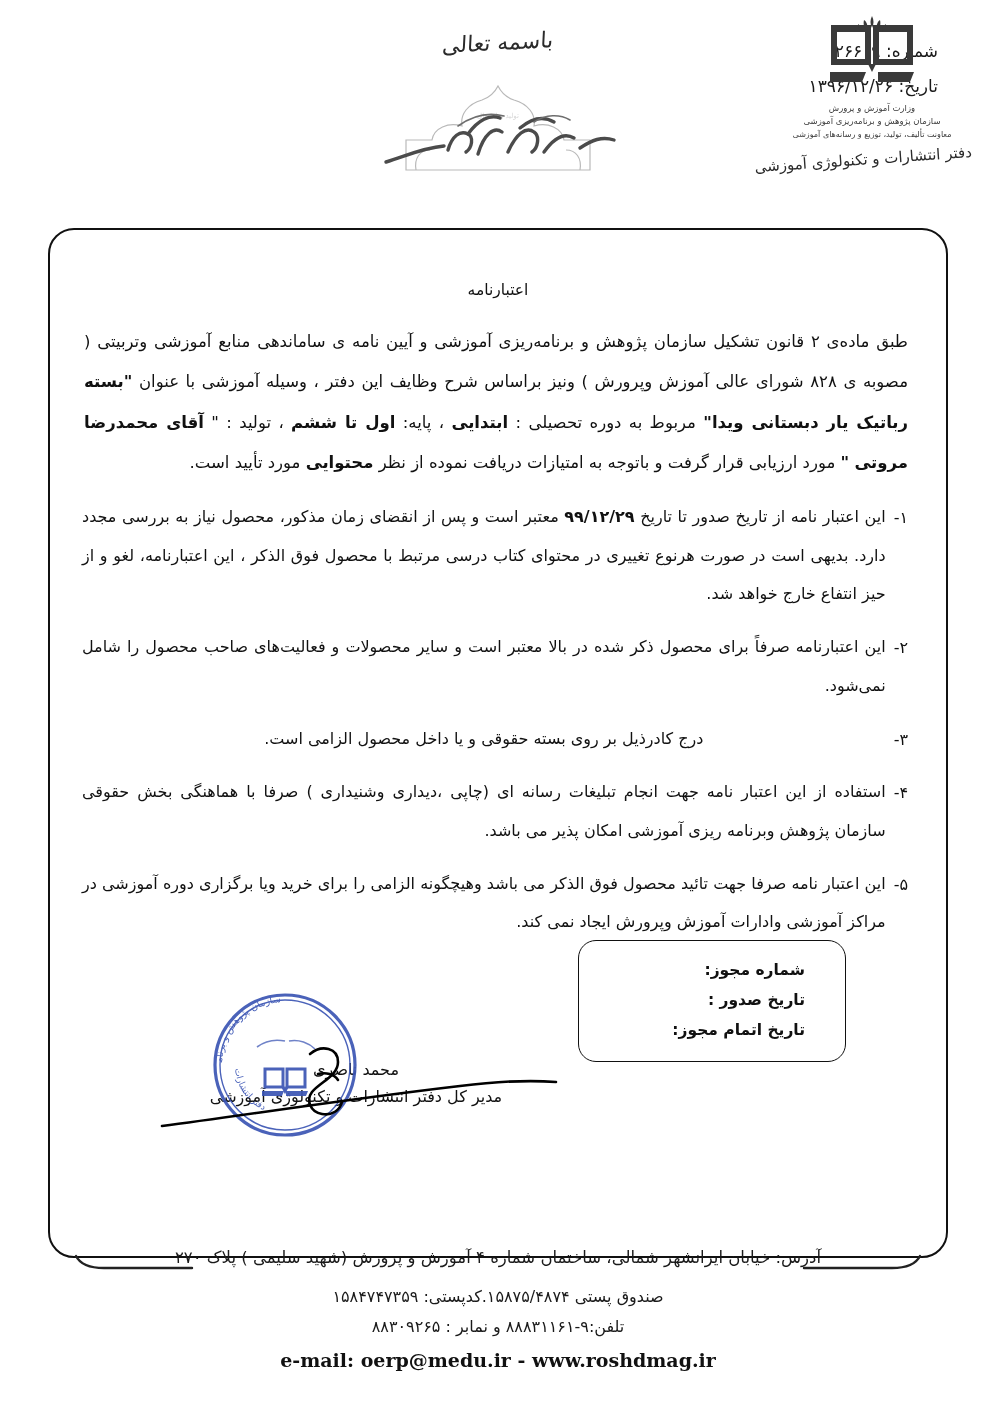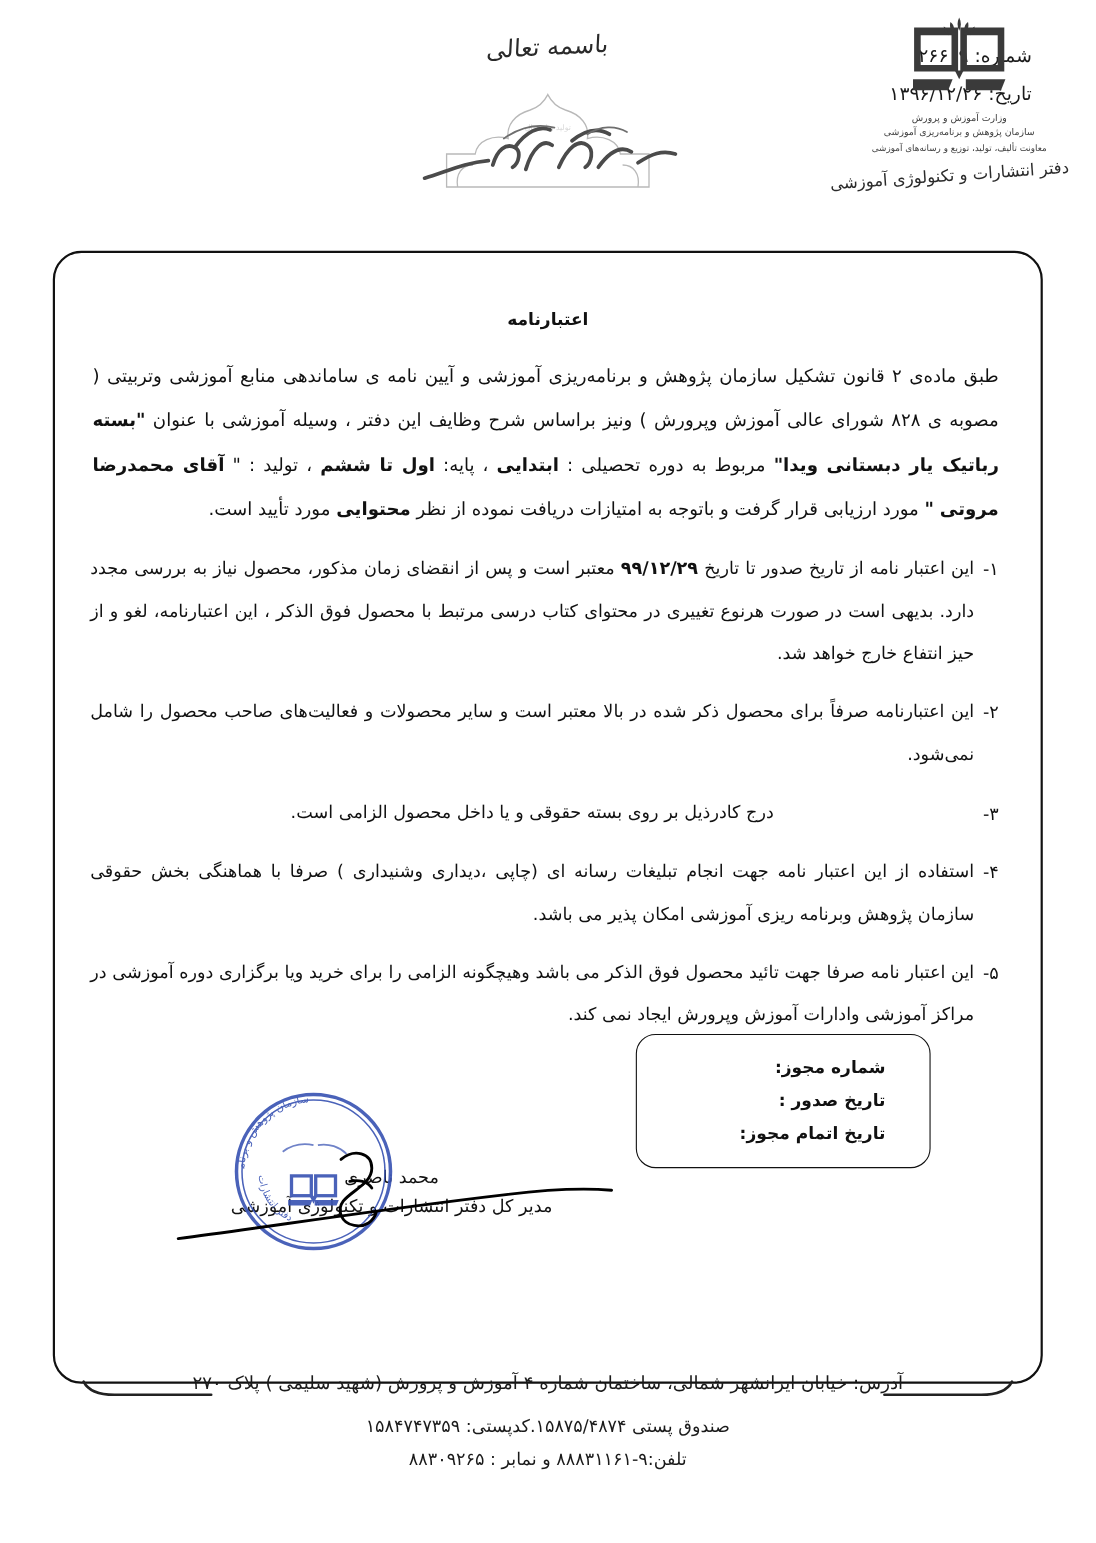--- a/index.html
+++ b/index.html
@@ -42,21 +42,21 @@
   .logo .org3{font-size:8px;margin-top:1px;}
   .logo .dept{margin-top:9px;font-size:15px;color:#2b2b2b;
               font-family:"DejaVu Serif","Liberation Serif",serif;
               transform:rotate(-4deg);white-space:nowrap;}
 
   
   .frame{position:absolute;top:228px;left:48px;width:900px;height:1030px;
          border:2.2px solid #111;border-radius:26px;box-sizing:border-box;}
 
   .doc-title{position:absolute;top:281px;left:0;width:996px;text-align:center;
-             font-size:15.5px;color:#111;font-weight:bold;}
+             font-size:15.5px;color:#111;}
 
   .body-text{position:absolute;top:322px;right:88px;width:824px;
              direction:rtl;text-align:justify;text-justify:inter-word;
              font-size:16.5px;line-height:2.45;color:#111;}
   .body-text p{margin:0 0 4px 0;}
   .b{font-weight:bold;}
 
   
   .clauses{position:absolute;top:498px;right:88px;width:826px;direction:rtl;
            font-size:16px;line-height:2.42;color:#111;}
@@ -281,15 +281,16 @@
         </svg>
       </span>
       <span class="flourish-r">
         <svg width="120" height="24" viewBox="0 0 120 24" xmlns="http://www.w3.org/2000/svg">
           <path d="M2 14 H90 C104 14 114 10 118 2" fill="none" stroke="#222" stroke-width="2.4" stroke-linecap="round"></path>
         </svg>
       </span>
     </div>
     <div class="foot-line">صندوق پستی ۱۵۸۷۵/۴۸۷۴.کدپستی: ۱۵۸۴۷۴۷۳۵۹</div>
     <div class="foot-line">تلفن:۹-۸۸۸۳۱۱۶۱ و نمابر : ۸۸۳۰۹۲۶۵</div>
+    <div class="foot-mail">e-mail: oerp@medu.ir - www.roshdmag.ir</div>
   </div>
 
 </div>
 
 </body></html>

